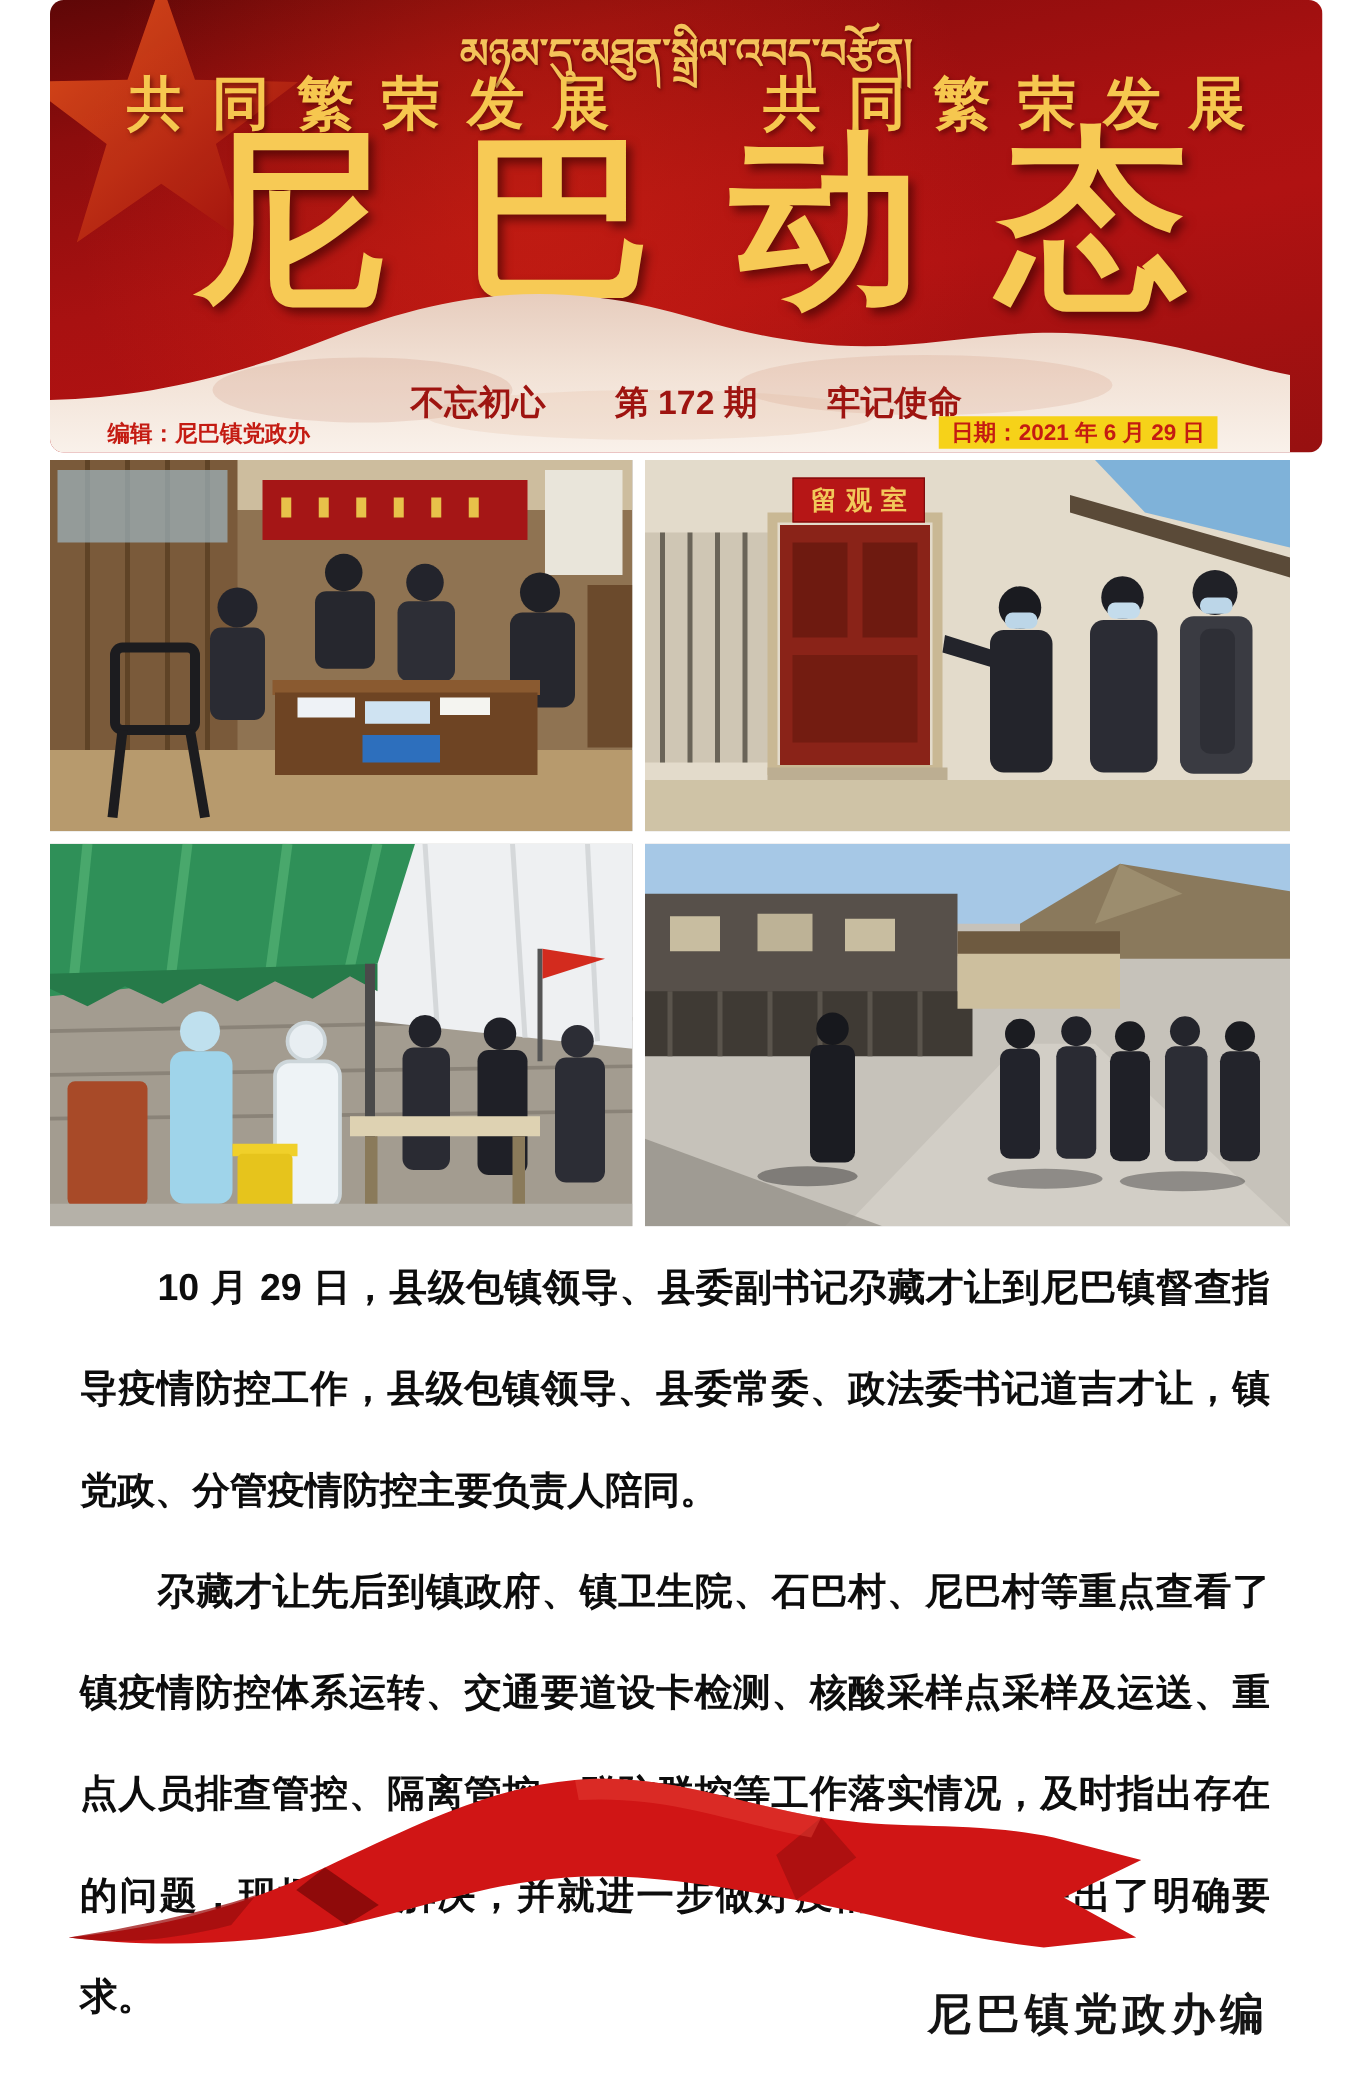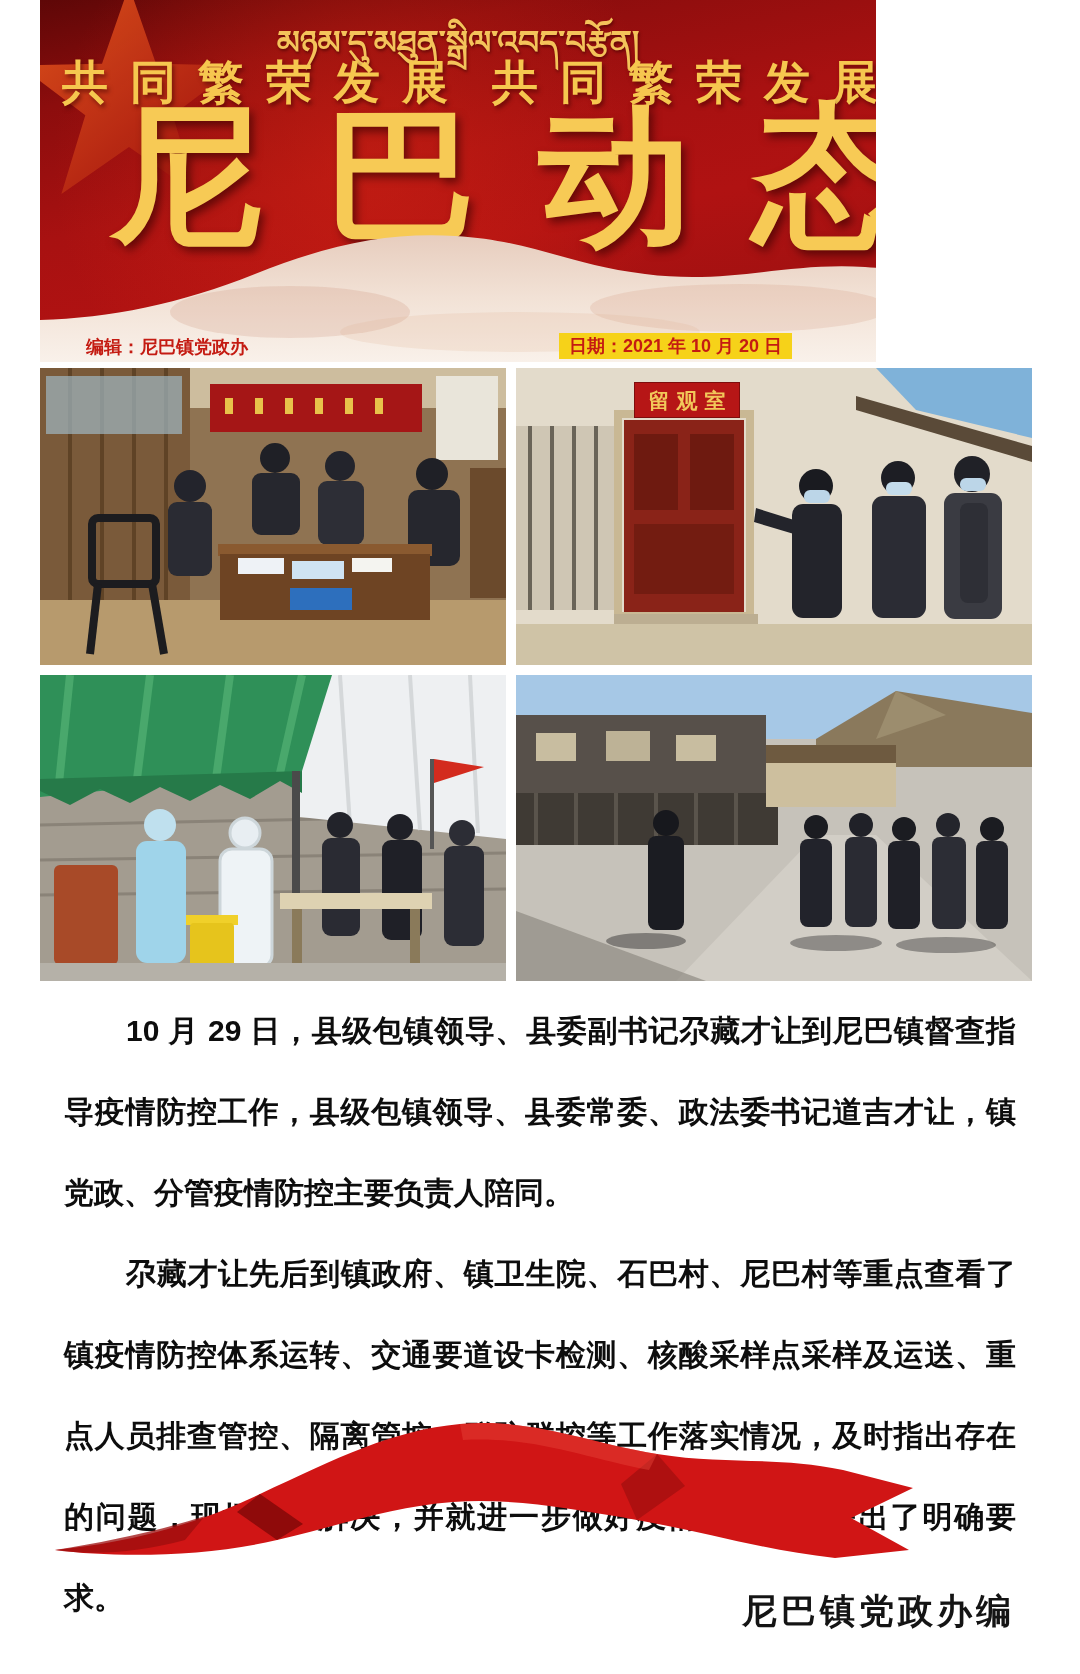--- a/index.html
+++ b/index.html
@@ -1,23 +1,24 @@
 <!DOCTYPE html>
 <html><head>
 <meta charset="utf-8">
 <style>
   * { margin:0; padding:0; box-sizing:border-box; }
   body { background:#ffffff; font-family:"Liberation Sans", sans-serif; }
   .page { position:relative; width:1080px; height:1674px; background:#ffffff; overflow:hidden; margin:0 auto; }
 
   
-  .masthead { position:absolute; left:40px; top:0; width:836px; height:362px; overflow:hidden;
+  .masthead { position:absolute; left:40px; top:0; width:1018px; height:362px; overflow:hidden;
     background:
       radial-gradient(circle at 38% 45%, rgba(220,40,20,.45), rgba(220,40,20,0) 55%),
       linear-gradient(168deg, #5e0707 0%, #8c0d0d 20%, #a81111 45%, #b01212 62%, #971010 100%);
+    border-radius: 11px;
   }
   .star-wrap { position:absolute; left:-36px; top:-14px; width:250px; height:250px; opacity:.92; }
   .tib-row { position:absolute; top:6px; left:0; width:100%; display:flex; }
   .tib-row span { flex:1; text-align:center; color:#f4c35a; font-size:33px; font-weight:bold;
     text-shadow:1px 2px 3px rgba(60,0,0,.6); white-space:nowrap; }
   .slogan-row { position:absolute; top:52px; left:0; width:100%; display:flex; }
   .slogan-row span { flex:1; text-align:center; color:#f6c74f; font-size:46px; font-weight:bold;
     letter-spacing:22px; padding-left:22px; text-shadow:2px 3px 4px rgba(60,0,0,.55); white-space:nowrap; }
   .big-title { position:absolute; top:92px; left:0; width:100%; text-align:center;
     font-size:152px; line-height:1.1; font-weight:bold; color:#f7ca55; letter-spacing:62px; padding-left:71px;
@@ -85,23 +86,28 @@
             <stop offset="0.5" stop-color="#f2e2d6"></stop>
             <stop offset="1" stop-color="#f9f1ea"></stop>
         </linearGradient>
       </defs>
       <path d="M0,150 L0,108 C70,106 140,92 215,62 C290,32 350,20 415,24 C495,29 525,52 605,62 C690,73 745,50 825,55 C900,60 950,80 992,88 L992,150 Z" fill="url(#wg)"></path>
       <ellipse cx="250" cy="100" rx="120" ry="26" fill="rgba(196,124,92,0.18)"></ellipse>
       <ellipse cx="700" cy="96" rx="150" ry="24" fill="rgba(196,124,92,0.16)"></ellipse>
       <ellipse cx="480" cy="120" rx="180" ry="20" fill="rgba(220,170,140,0.18)"></ellipse>
     </svg>
 
+    <div class="motto-row">
+      <span>不忘初心</span>
+      <span>第 172 期</span>
+      <span>牢记使命</span>
+    </div>
 
     <div class="meta-editor">编辑：尼巴镇党政办</div>
-    <div class="meta-date">日期：2021 年 10 月 20 日</div>
+    <div class="meta-date">日期：2021 年 6 月 29 日</div>
   </header>
 
   <div class="photo-grid">
 
     <figure class="photo">
       <svg viewBox="0 0 466 297" preserveAspectRatio="none">
         <rect width="466" height="297" fill="#8f7352"></rect>
         <rect width="466" height="40" fill="#cdbd9e"></rect>
         <rect x="0" y="0" width="150" height="232" fill="#7a5a3a"></rect>
         <g stroke="#5f4326" stroke-width="4">

